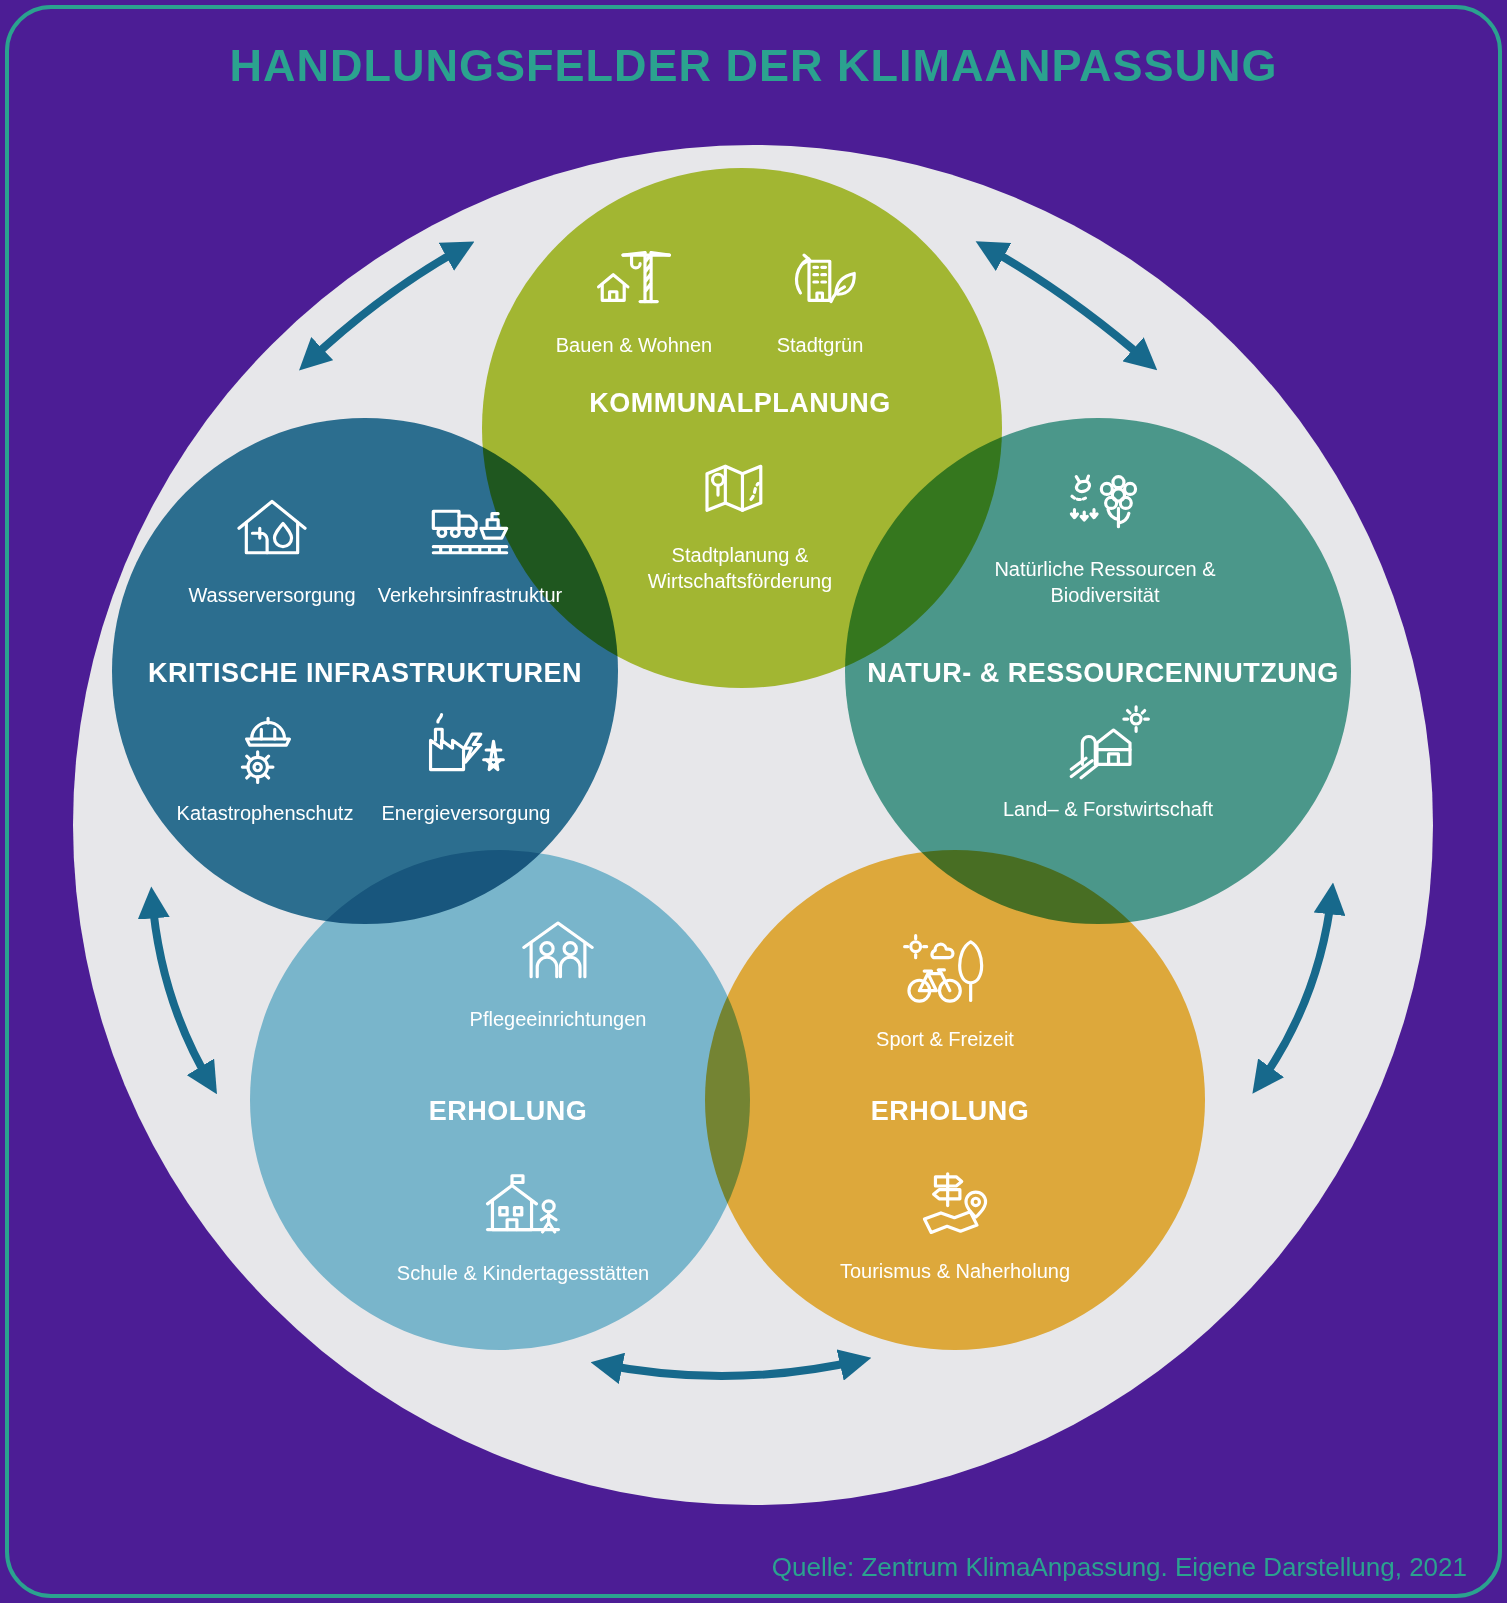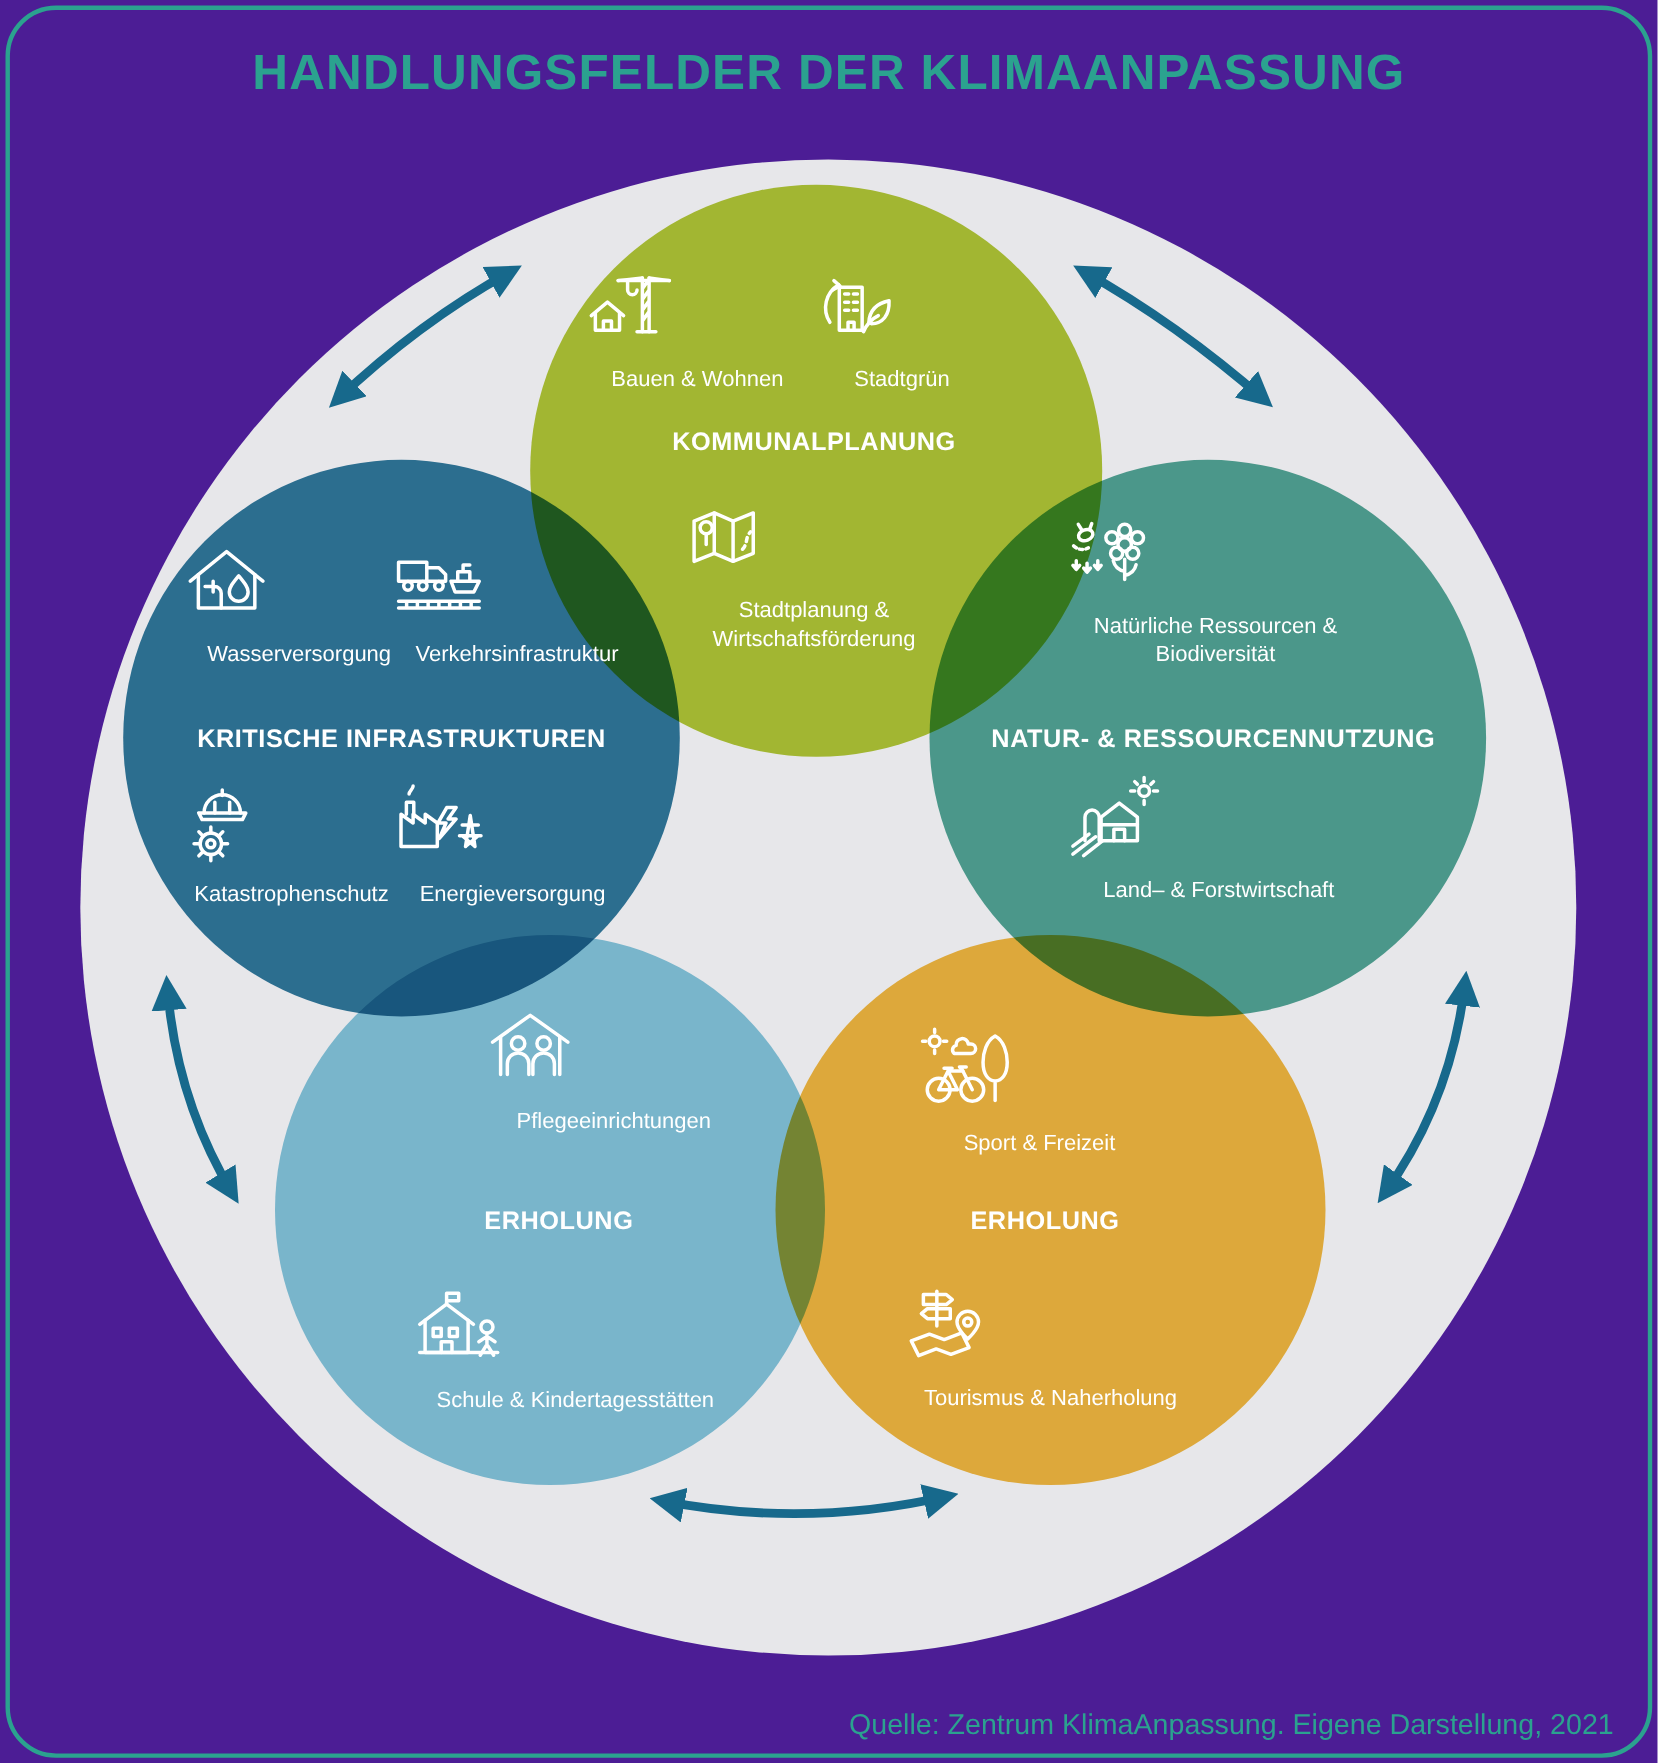--- a/index.html
+++ b/index.html
@@ -12,26 +12,26 @@
                border-radius:50%; background:#E7E7EA; }
   .circle { position:absolute; border-radius:50%; mix-blend-mode:multiply; }
   .c-kommunal { left:482px; top:168px; width:520px; height:520px; }
   .c-kritisch { left:112px; top:418px; width:506px; height:506px; }
   .c-natur    { left:845px; top:418px; width:506px; height:506px; }
   .c-sozial   { left:250px; top:850px; width:500px; height:500px; }
   .c-erholung { left:705px; top:850px; width:500px; height:500px; }
   .arrows { position:absolute; left:0; top:0; z-index:2; pointer-events:none; }
   .content { position:absolute; inset:0; z-index:3; }
   .item { position:absolute; transform:translateX(-50%); display:flex; flex-direction:column;
-          gap:7px; }
+          align-items:center; gap:7px; }
   .ic { width:88px; height:88px; stroke:#ffffff; fill:none; stroke-width:2.6;
         stroke-linecap:round; stroke-linejoin:round; }
   .label { font-size:20px; color:#ffffff; text-align:center; line-height:1.28; }
   .circle-title { position:absolute; transform:translateX(-50%); color:#ffffff; font-weight:700;
-                  font-size:23px; letter-spacing:0.5px; white-space:nowrap; }
+                  font-size:27px; letter-spacing:0.5px; white-space:nowrap; }
   .footer { position:absolute; right:40px; bottom:20px; font-size:26px; color:#2BA28F; z-index:4; }
 </style>
 </head>
 <body>
 
 <div class="canvas">
 
   <div class="frame" style="border-color: rgb(43, 162, 143);"></div>
 
   <h1 class="title" style="color: rgb(43, 162, 143);">HANDLUNGSFELDER DER KLIMAANPASSUNG</h1>

